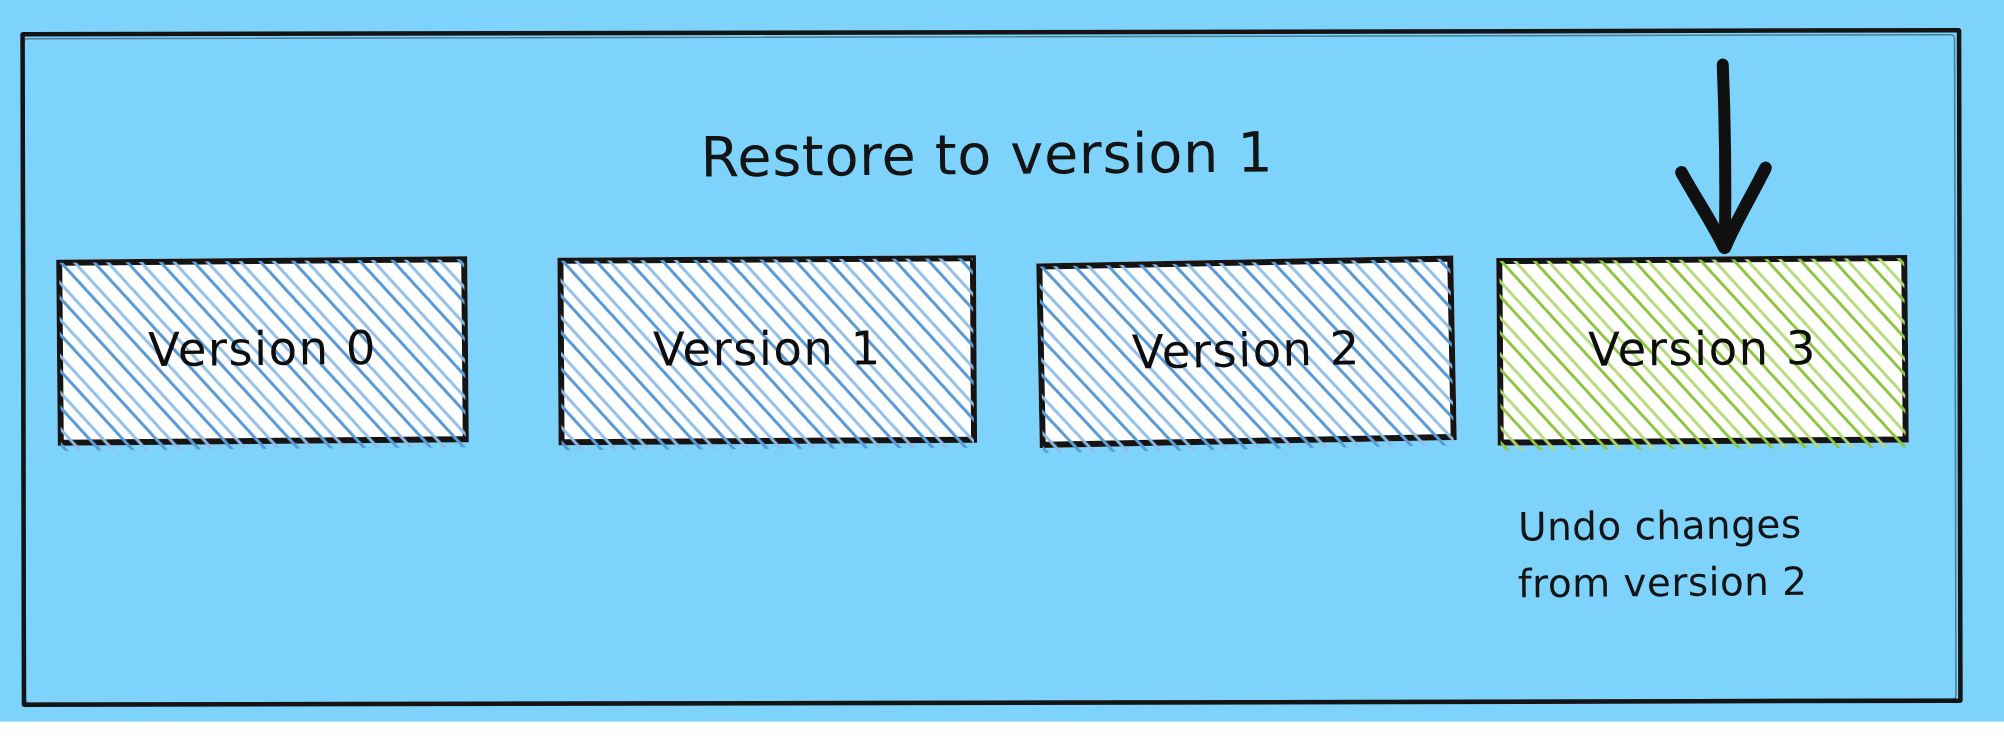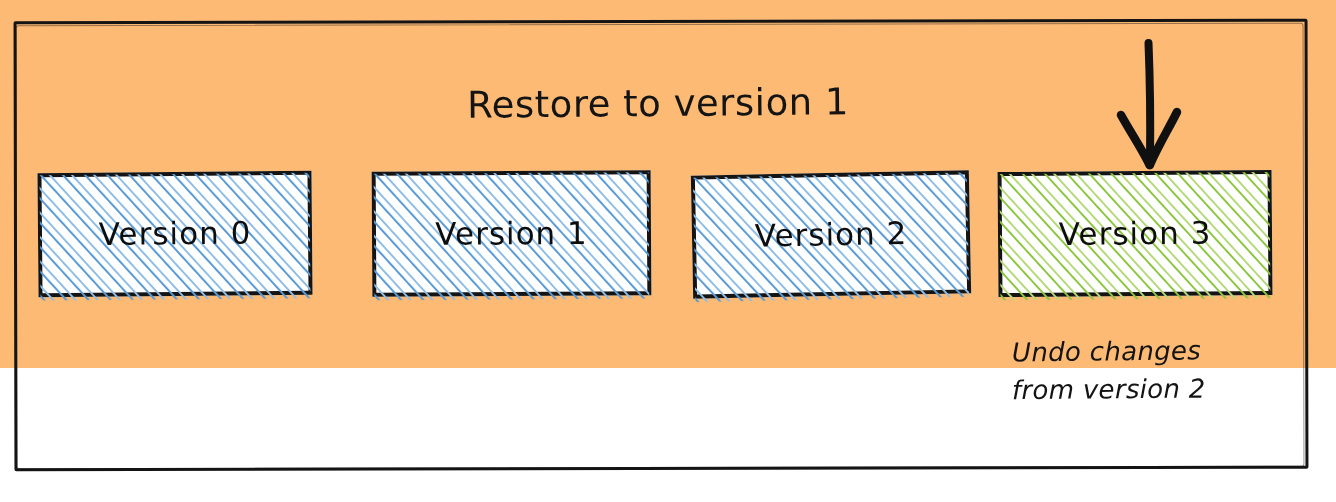--- a/index.html
+++ b/index.html
@@ -10,22 +10,22 @@
   body {
     width: 1336px;
     height: 502px;
     font-family: "DejaVu Sans", sans-serif;
     overflow: hidden;
   }
 
   #canvas {
     position: relative;
     width: 1336px;
-    height: 368px;
-    background: #fdba74;
+    height: 481px;
+    background: #7dd3fc;
   }
 
   
   .frame {
     position: absolute;
     left: 14px;
     top: 20px;
     width: 1294px;
     height: 450px;
     border: 3px solid #141414;
@@ -109,21 +109,20 @@
     position: absolute;
     left: 1012px;
     top: 332px;
     width: 270px;
     font-family: "DejaVu Sans", sans-serif;
     font-size: 26px;
     font-weight: 500;
     line-height: 38px;
     color: #141414;
     letter-spacing: 0.3px;
-    font-style: italic;
   }
   .caption .cl { display: block; }
   .caption .cl1 { transform: rotate(-0.6deg); }
   .caption .cl2 { transform: rotate(-0.5deg); }
 </style>
 </head>
 <body>
 
 <div id="canvas">
 

